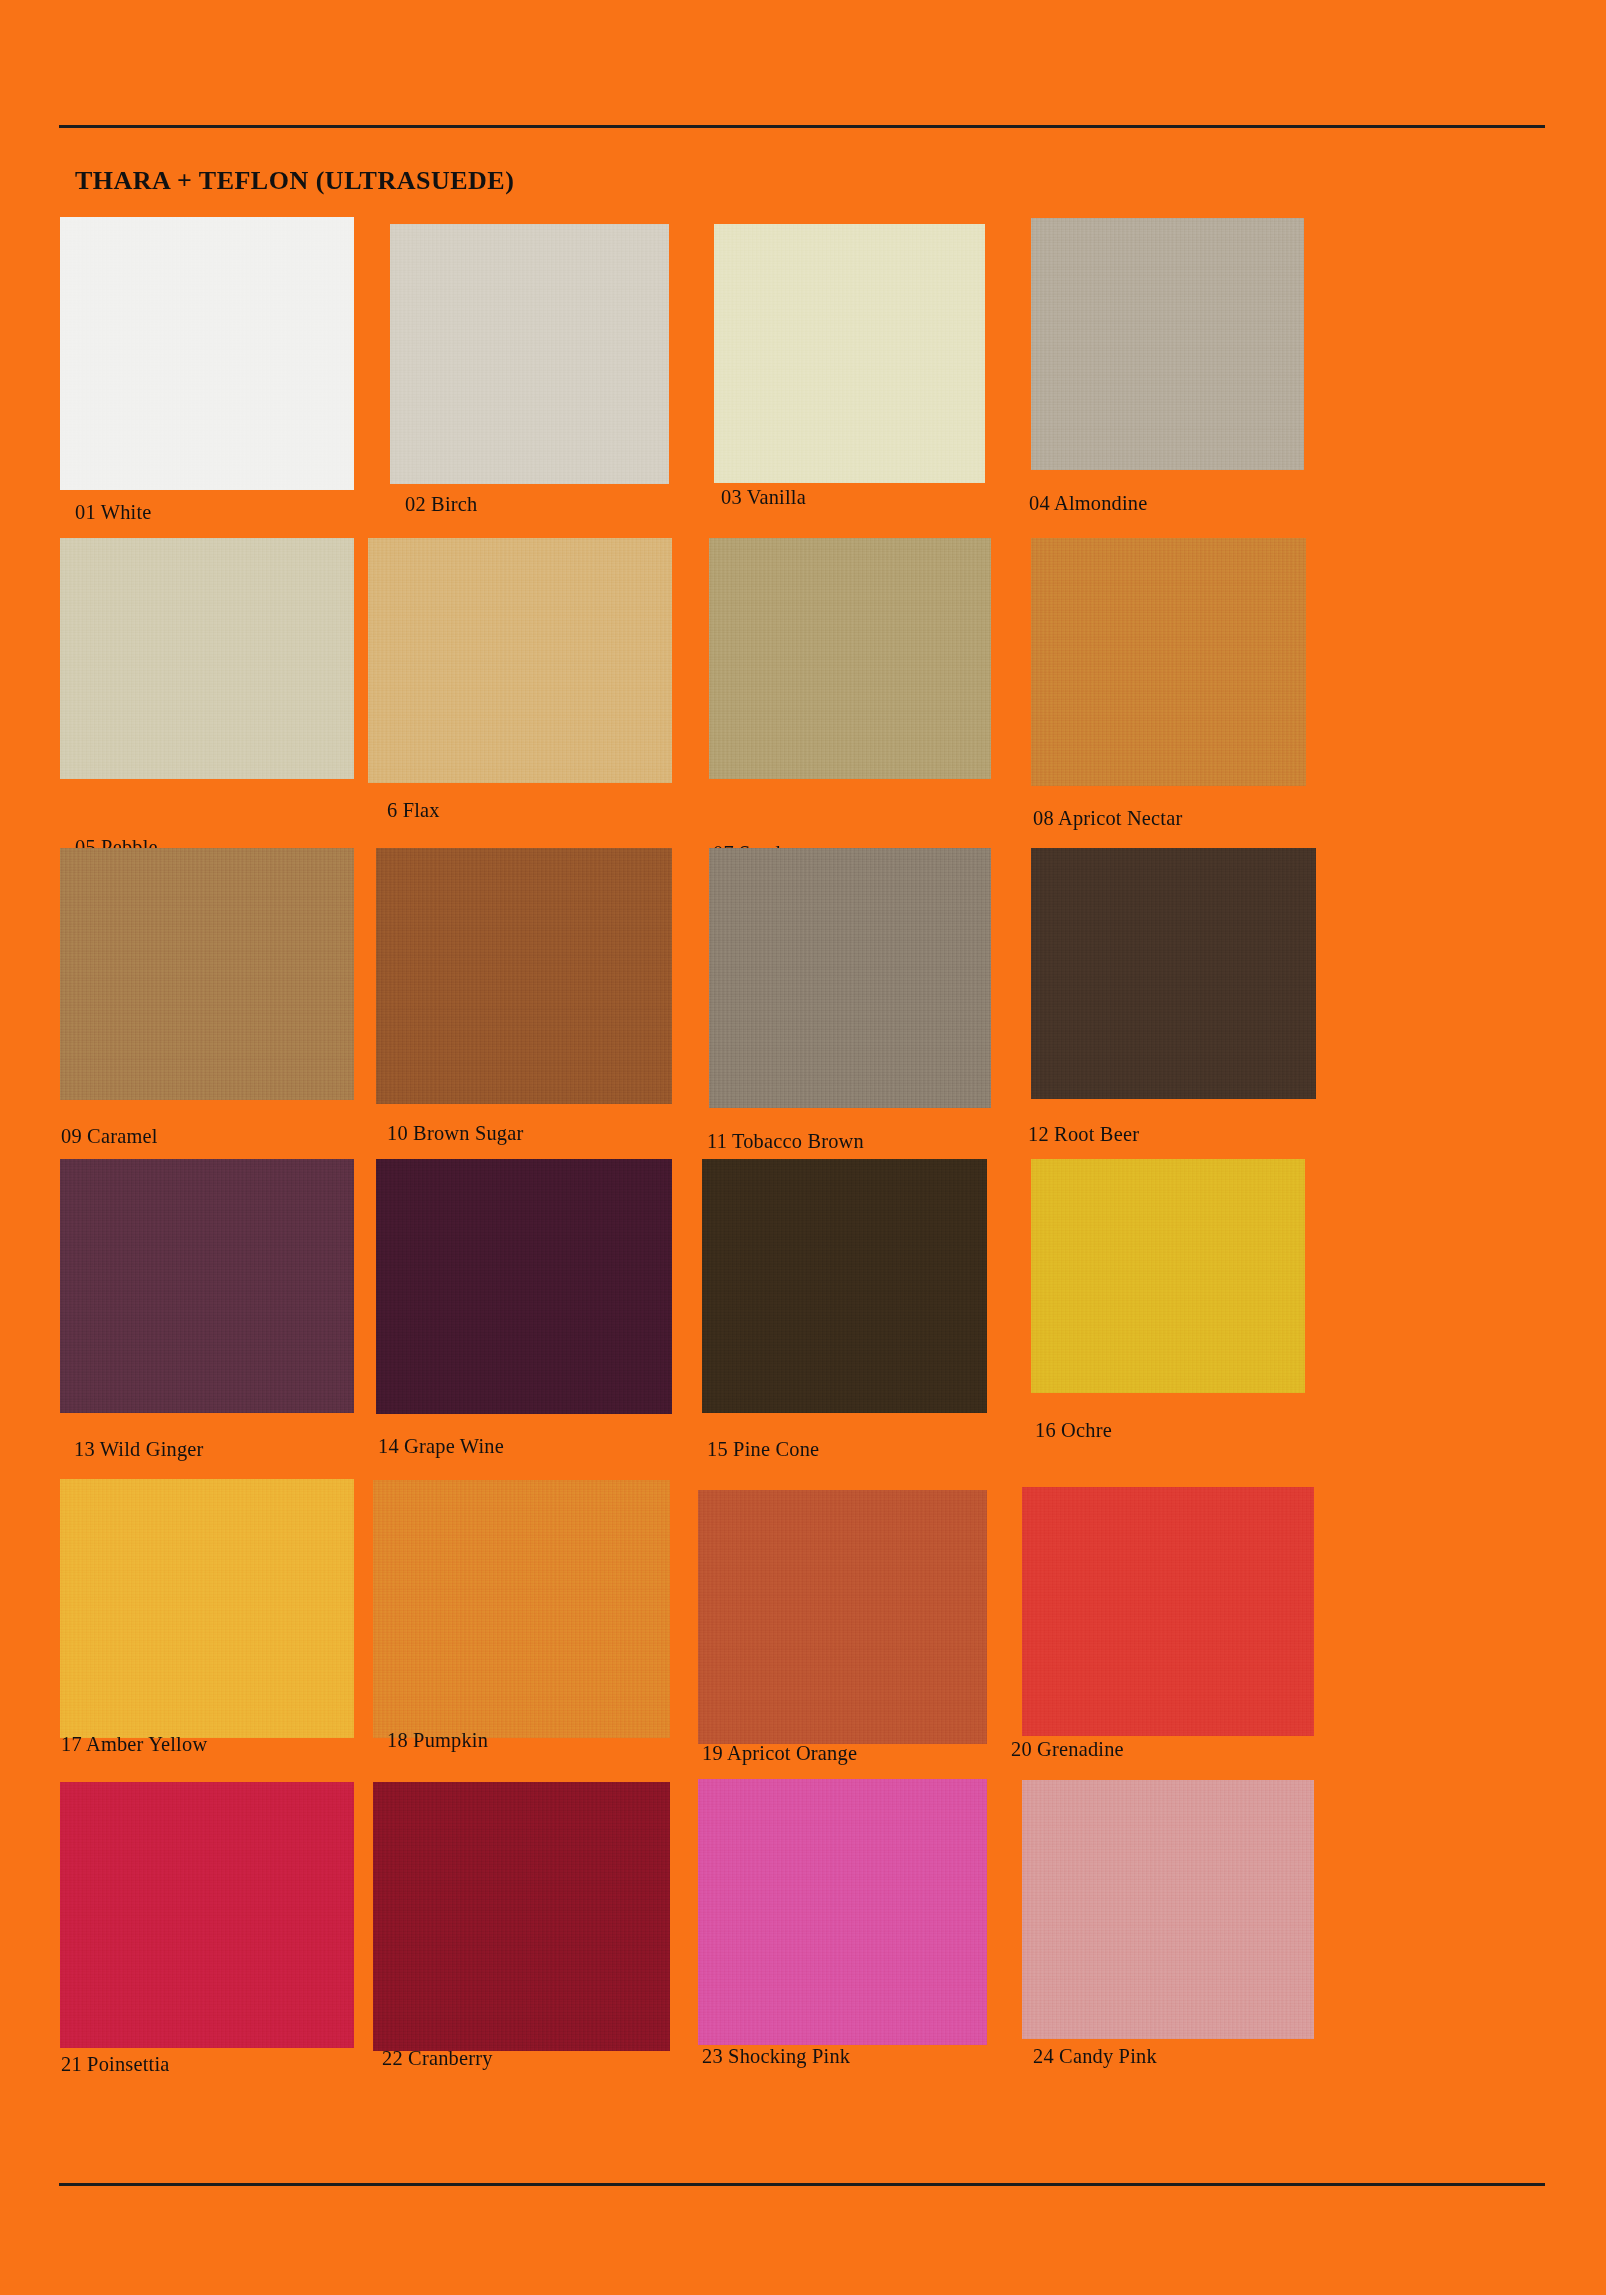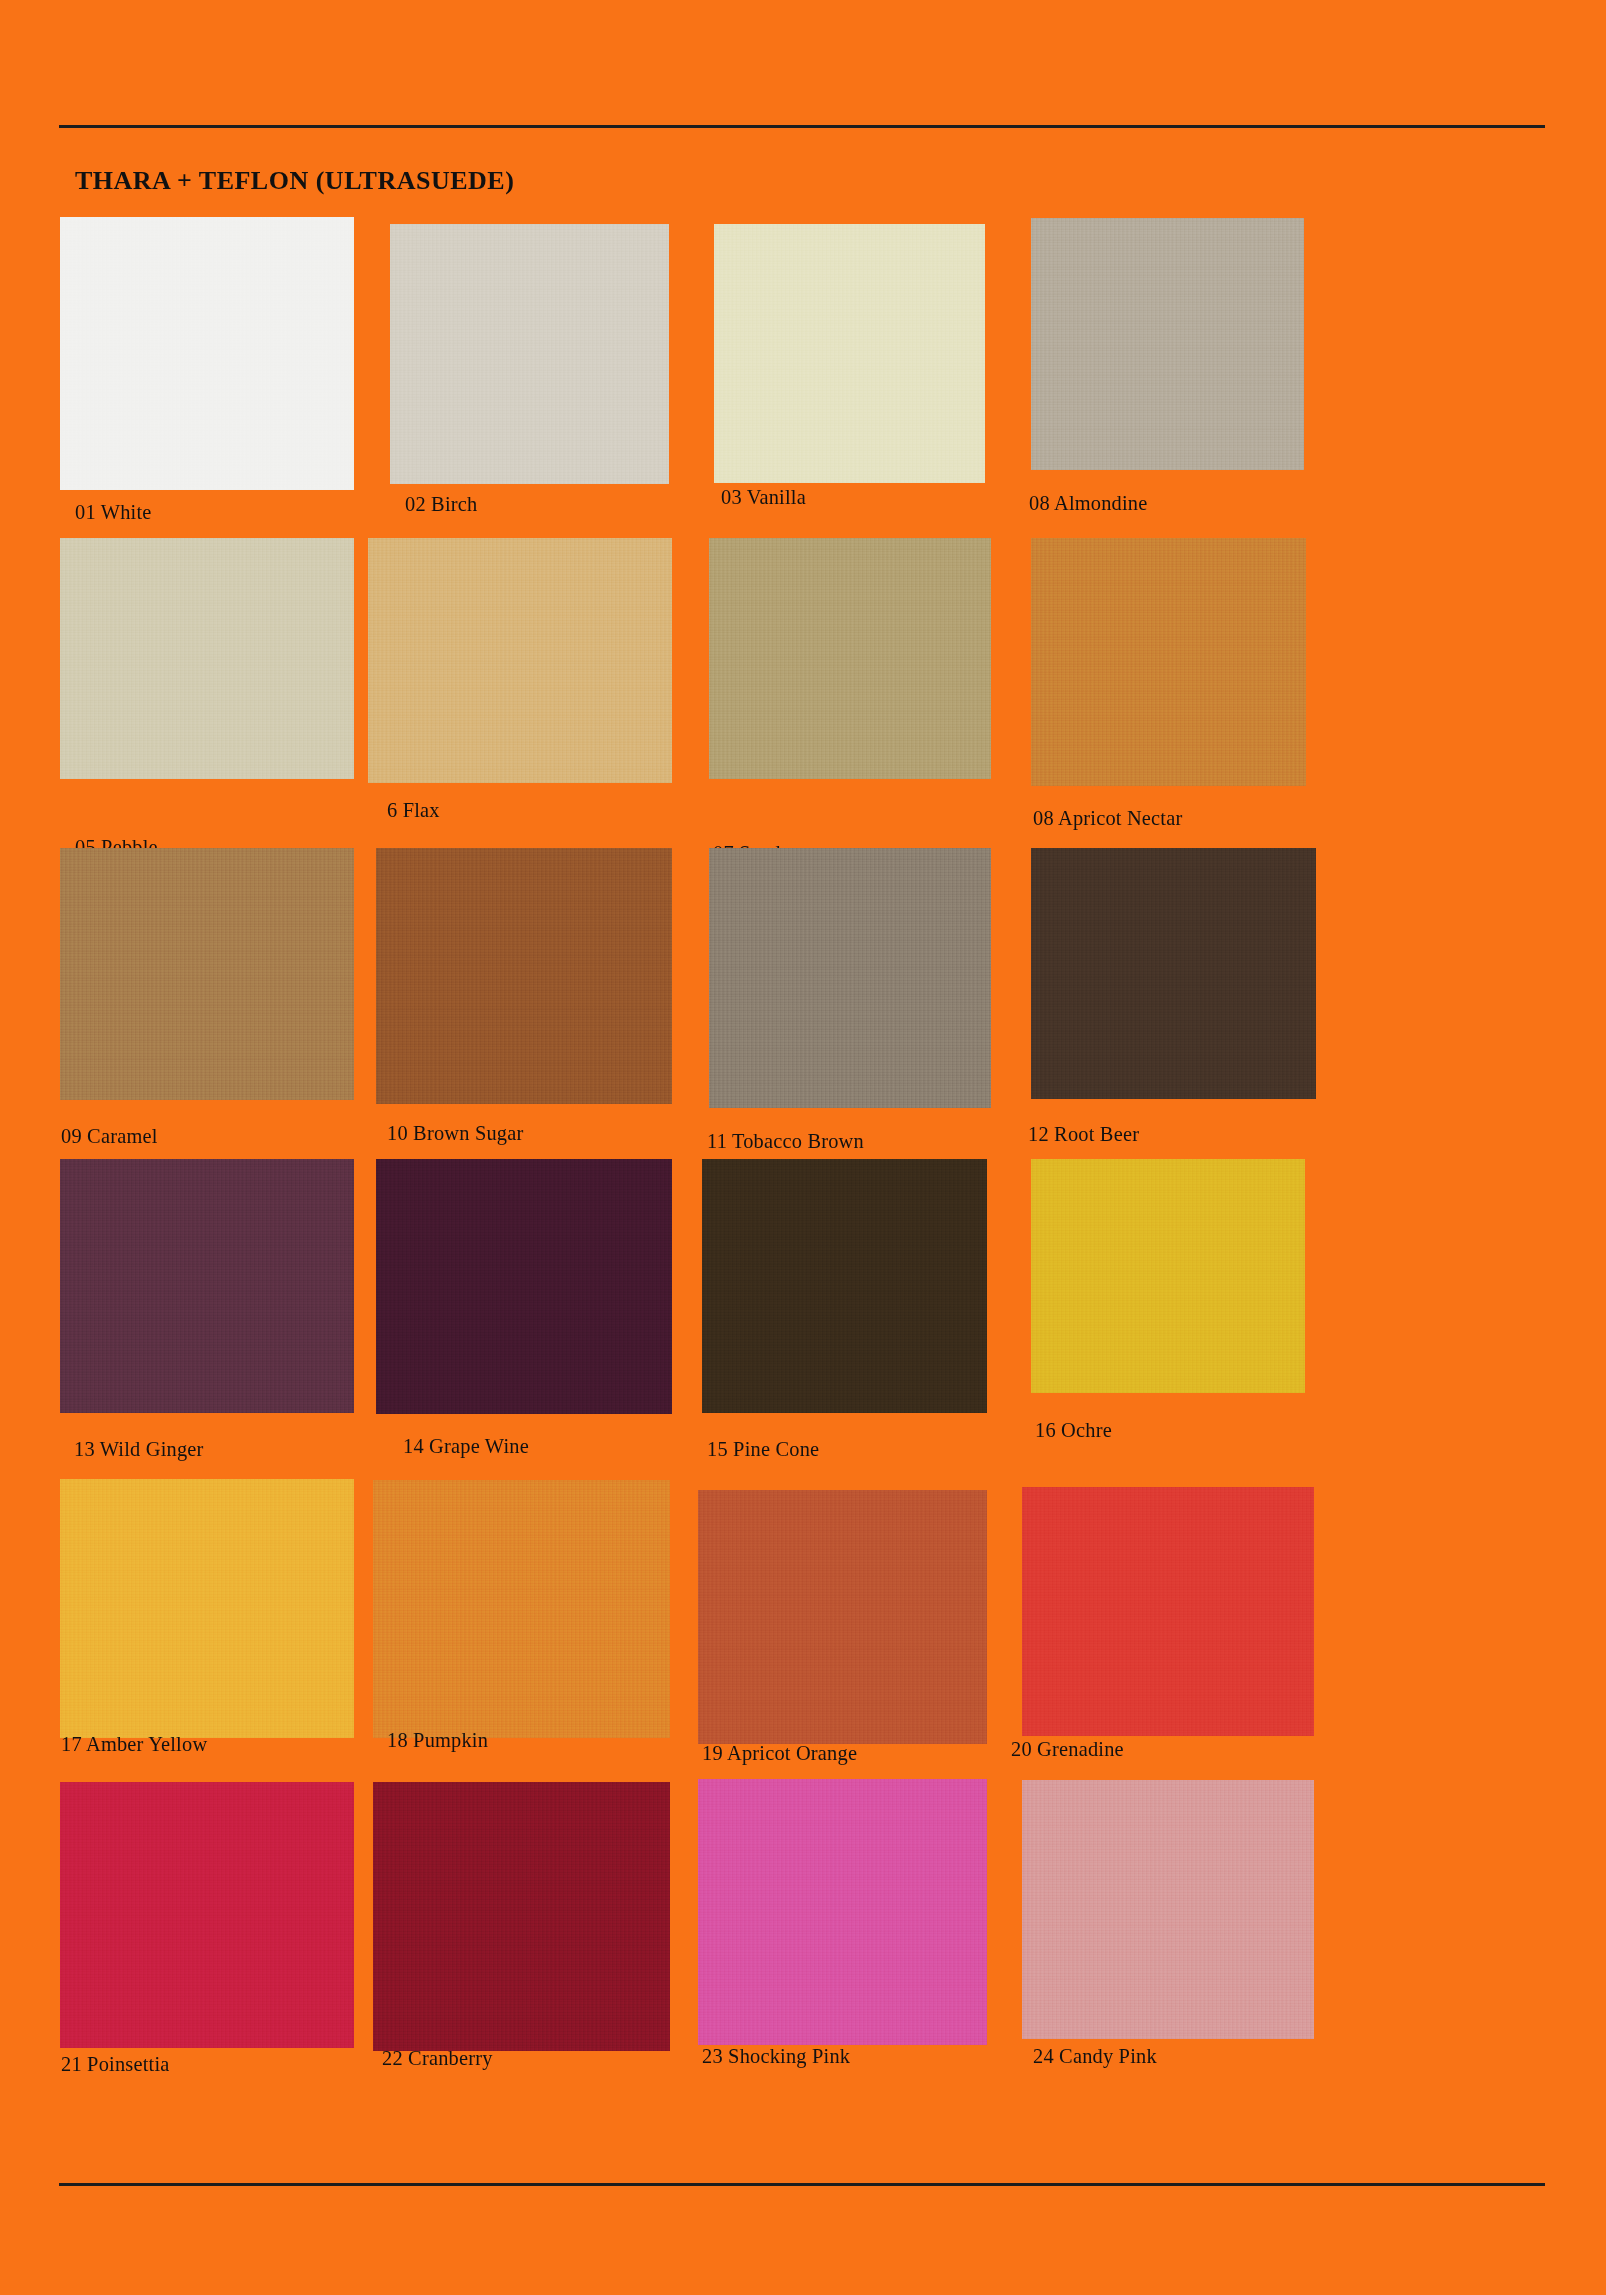--- a/index.html
+++ b/index.html
@@ -118,21 +118,21 @@
         <div class="swatch-chip" title="Birch" style="background: rgb(212, 207, 195);"></div>
       </div>
       <div class="swatch-label" style="left: 405px; top: 493px;">02 Birch</div>
       <div class="swatch-cell" style="left: 714px; top: 224px; width: 271px; height: 259px;">
         <div class="swatch-chip" title="Vanilla" style="background: rgb(229, 227, 194);"></div>
       </div>
       <div class="swatch-label" style="left: 721px; top: 486px;">03 Vanilla</div>
       <div class="swatch-cell" style="left: 1031px; top: 218px; width: 273px; height: 252px;">
         <div class="swatch-chip" title="Almondine" style="background: rgb(180, 171, 155);"></div>
       </div>
-      <div class="swatch-label" style="left: 1029px; top: 492px;">08 Almondine</div>
+      <div class="swatch-label" style="left: 1029px; top: 492px;">04 Almondine</div>
       <div class="swatch-cell" style="left: 60px; top: 538px; width: 294px; height: 241px;">
         <div class="swatch-chip" title="Pebble" style="background: rgb(210, 204, 177);"></div>
       </div>
       <div class="swatch-label" style="left: 75px; top: 836px; font-family: Liberation Serif, serif;">05 Pebble</div>
       <div class="swatch-cell" style="left: 368px; top: 538px; width: 304px; height: 245px;">
         <div class="swatch-chip" title="Flax" style="background: rgb(217, 181, 120);"></div>
       </div>
       <div class="swatch-label" style="left: 387px; top: 799px;">6 Flax</div>
       <div class="swatch-cell" style="left: 709px; top: 538px; width: 282px; height: 241px;">
         <div class="swatch-chip" title="Sand" style="background: rgb(178, 160, 113);"></div>
@@ -158,21 +158,21 @@
         <div class="swatch-chip" title="Root Beer" style="background: rgb(69, 51, 39);"></div>
       </div>
       <div class="swatch-label" style="left: 1028px; top: 1123px;">12 Root Beer</div>
       <div class="swatch-cell" style="left: 60px; top: 1159px; width: 294px; height: 254px;">
         <div class="swatch-chip" title="Wild Ginger" style="background: rgb(91, 48, 67);"></div>
       </div>
       <div class="swatch-label" style="left: 74px; top: 1438px;">13 Wild Ginger</div>
       <div class="swatch-cell" style="left: 376px; top: 1159px; width: 296px; height: 255px;">
         <div class="swatch-chip" title="Grape Wine" style="background: rgb(67, 24, 46);"></div>
       </div>
-      <div class="swatch-label" style="left: 403px; top: 1435px;">14 Grape Wine</div>
+      <div class="swatch-label" style="left: 378px; top: 1435px;">14 Grape Wine</div>
       <div class="swatch-cell" style="left: 702px; top: 1159px; width: 285px; height: 254px;">
         <div class="swatch-chip" title="Pine Cone" style="background: rgb(57, 43, 26);"></div>
       </div>
       <div class="swatch-label" style="left: 707px; top: 1438px;">15 Pine Cone</div>
       <div class="swatch-cell" style="left: 1031px; top: 1159px; width: 274px; height: 234px;">
         <div class="swatch-chip" title="Ochre" style="background: rgb(223, 184, 37);"></div>
       </div>
       <div class="swatch-label" style="left: 1035px; top: 1419px;">16 Ochre</div>
       <div class="swatch-cell" style="left: 60px; top: 1479px; width: 294px; height: 259px;">
         <div class="swatch-chip" title="Amber Yellow" style="background: rgb(237, 179, 53);"></div>

